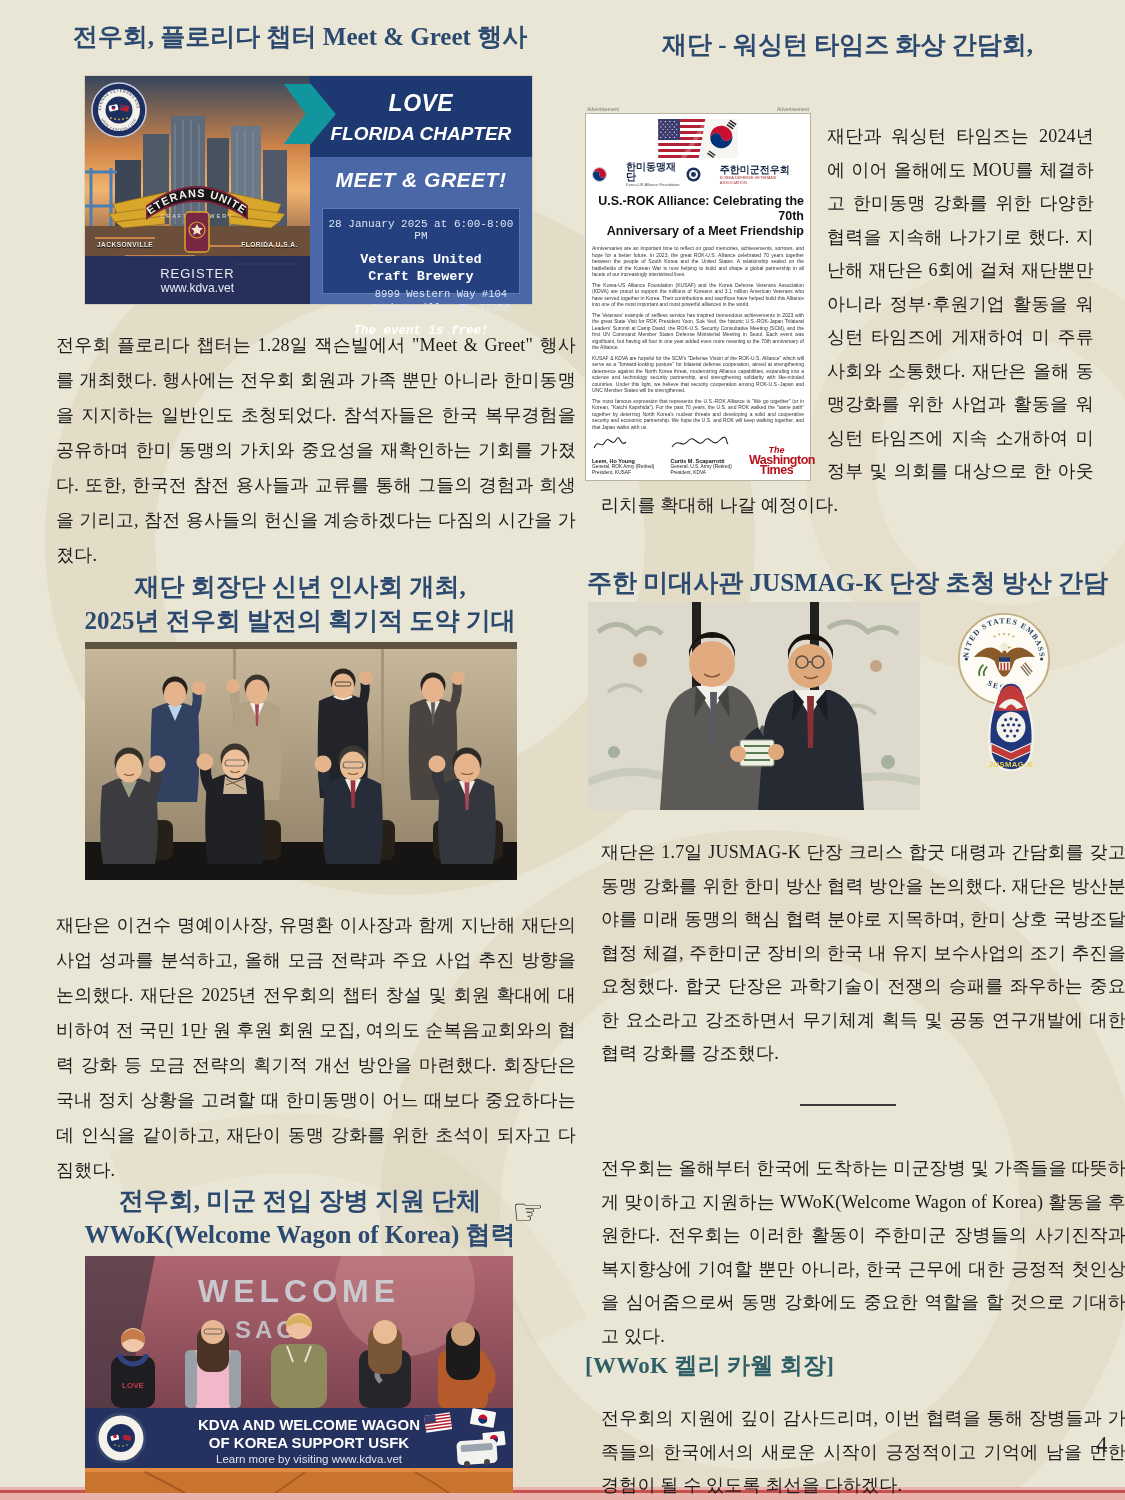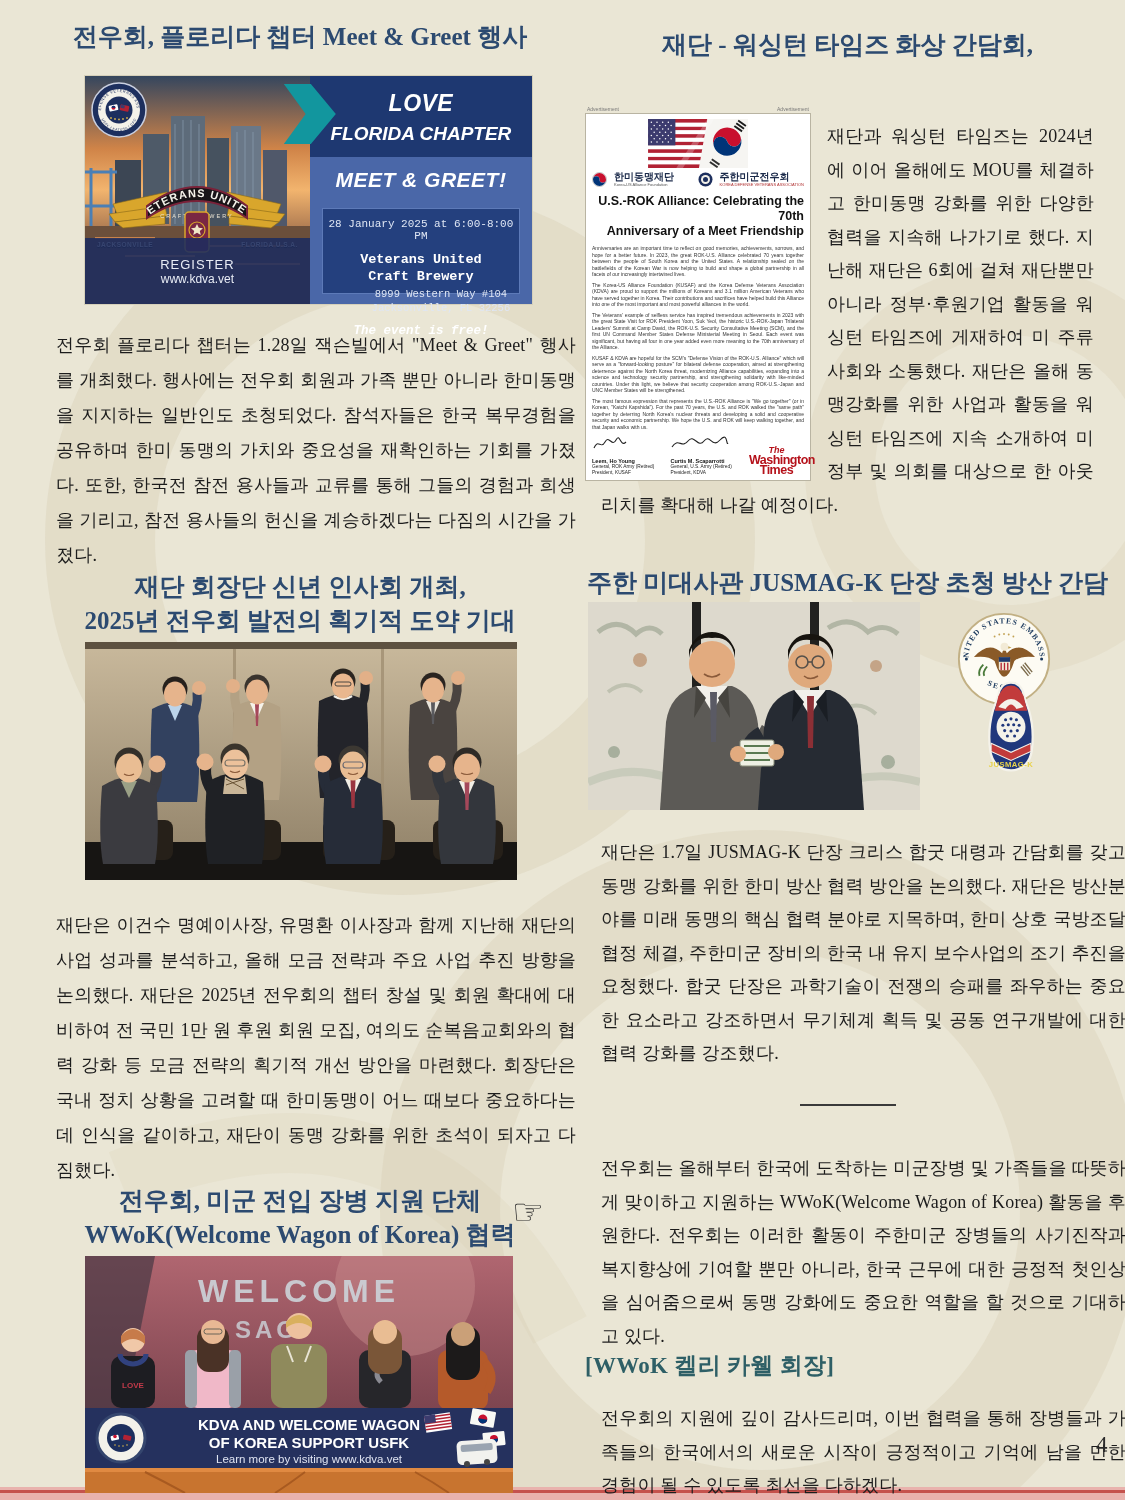--- a/index.html
+++ b/index.html
@@ -12,21 +12,21 @@
   .z1{z-index:1;}
   
   .flyer{display:flex;box-shadow:0 0 0 1px #d6d0ba;}
   .flyer-left{position:relative;width:50.3%;overflow:hidden;background:#243a55;}
   .flyer-left svg.scene{position:absolute;inset:0;}
   .badge{position:absolute;left:6px;top:6px;}
   .brew{position:absolute;left:50%;top:86px;transform:translateX(-50%);}
   .cityrow{position:absolute;left:0;right:0;bottom:56px;display:flex;justify-content:space-between;
            padding:0 12px;font-family:"Liberation Sans",sans-serif;font-size:6.5px;font-weight:bold;
            color:#f2efe6;letter-spacing:.5px;text-shadow:0 1px 1px #000;}
-  .register{position:absolute;left:0;right:0;bottom:0;height:66px;background:rgba(28,44,94,.88);
+  .register{position:absolute;left:0;right:0;bottom:0;height:48px;background:rgba(28,44,94,.88);
             display:flex;flex-direction:column;justify-content:center;align-items:center;color:#e8ecf5;
             font-family:"Liberation Sans",sans-serif;}
   .register .r1{font-size:13px;letter-spacing:1px;}
   .register .r2{font-size:12px;}
   .flyer-right{position:relative;width:49.7%;background:#4a67a8;}
   .fr-chevron{position:absolute;left:-26px;top:8px;width:52px;height:60px;background:#12969e;
               clip-path:polygon(0 0,52% 0,100% 50%,52% 100%,0 100%,42% 50%);}
   .fr-header{background:#1e3871;color:#fff;text-align:center;padding:14px 6px 12px;
              font-family:"Liberation Sans",sans-serif;font-style:italic;font-weight:bold;}
   .fr-h1{font-size:23px;letter-spacing:.5px;}
@@ -37,21 +37,21 @@
           border:1px solid #5d7ab8;text-align:center;color:#fff;font-family:Liberation Mono, monospace;padding-top:9px;}
   .fr-date{font-size:11px;color:#dfe6f4;}
   .fr-venue{font-size:13.5px;font-weight:bold;margin:9px 18px 2px;line-height:17px;}
   .fr-addr{font-size:10.5px;color:#dfe6f4;line-height:14px;margin-left:40px;}
   .fr-free{font-size:12.5px;font-weight:bold;font-style:italic;margin-top:9px;}
   
   .ad{font-family:"Liberation Sans",sans-serif;}
   .ad-labels{display:flex;justify-content:space-between;font-size:5px;color:#777;padding:0 2px 1px;}
   .ad-page{background:#fff;border:1px solid #b9b4a2;height:356px;padding:5px 6px;display:flex;flex-direction:column;}
   .ad-logos{display:flex;justify-content:space-between;align-items:center;margin-top:4px;}
-  .ad-logo{display:flex;align-items:center;gap:7px;}
+  .ad-logo{display:flex;align-items:center;gap:19px;}
   .ad-logo .t1{font-size:10px;font-weight:bold;color:#1b2a4a;line-height:10px;}
   .ad-logo .t2{font-size:4px;color:#b03030;line-height:5px;}
   .ad-head{font-size:12.5px;font-weight:bold;text-align:right;color:#111;line-height:15px;margin-top:7px;}
   .ad-body{margin-top:6px;flex:1;}
   .ad-p{font-size:5px;line-height:6.5px;color:#333;text-align:justify;margin:0 0 4px;}
   .ad-sig{display:flex;align-items:flex-end;margin-top:2px;}
   .sig-col{width:37%;}
   .sig-name{font-size:5.5px;font-weight:bold;color:#111;line-height:6px;margin-top:2px;}
   .sig-title{font-size:4.8px;color:#222;line-height:5.5px;}
   .times{width:26%;margin-left:auto;text-align:center;color:#b5121b;font-weight:bold;line-height:10px;}

